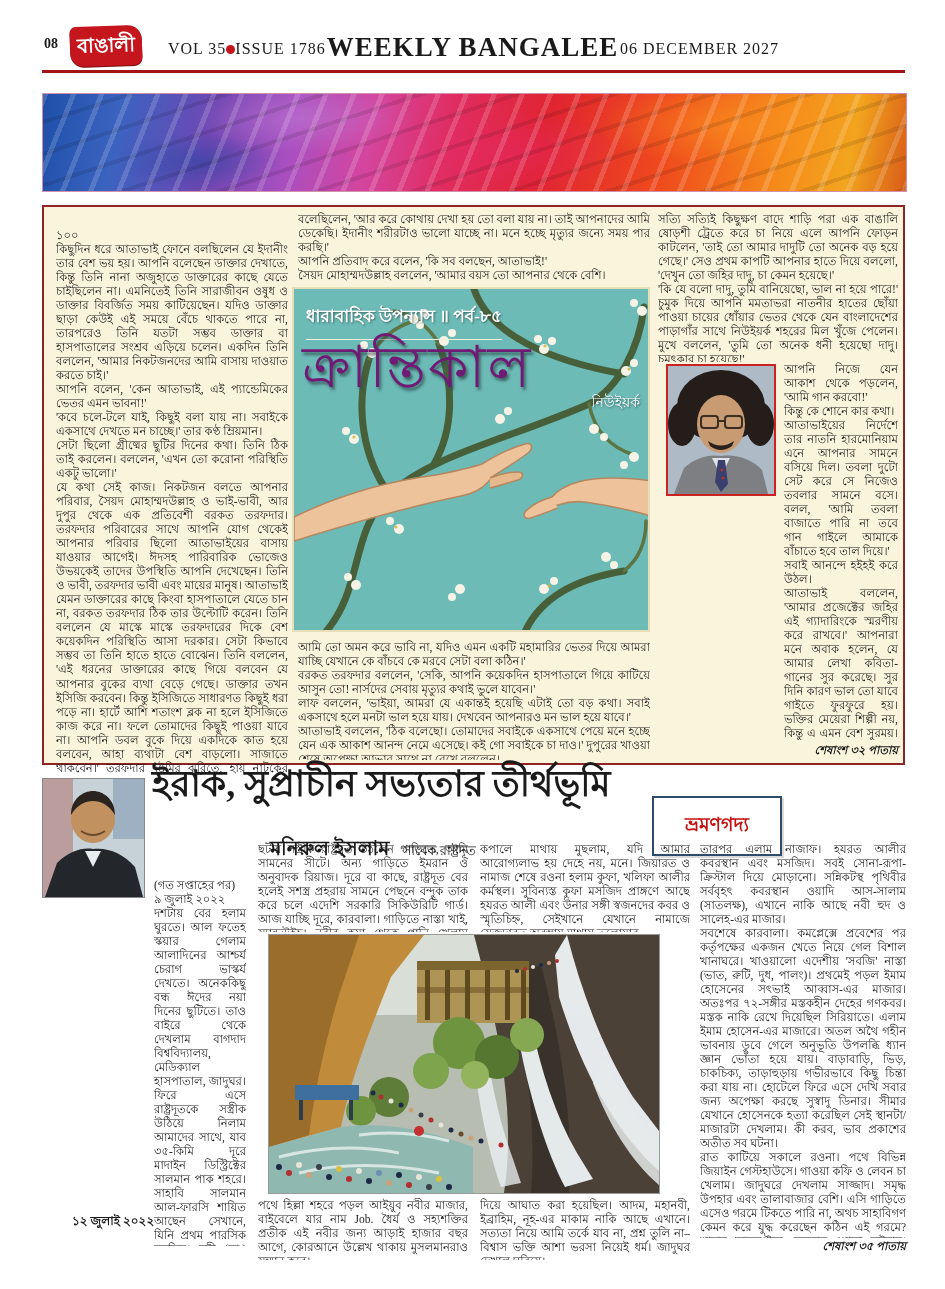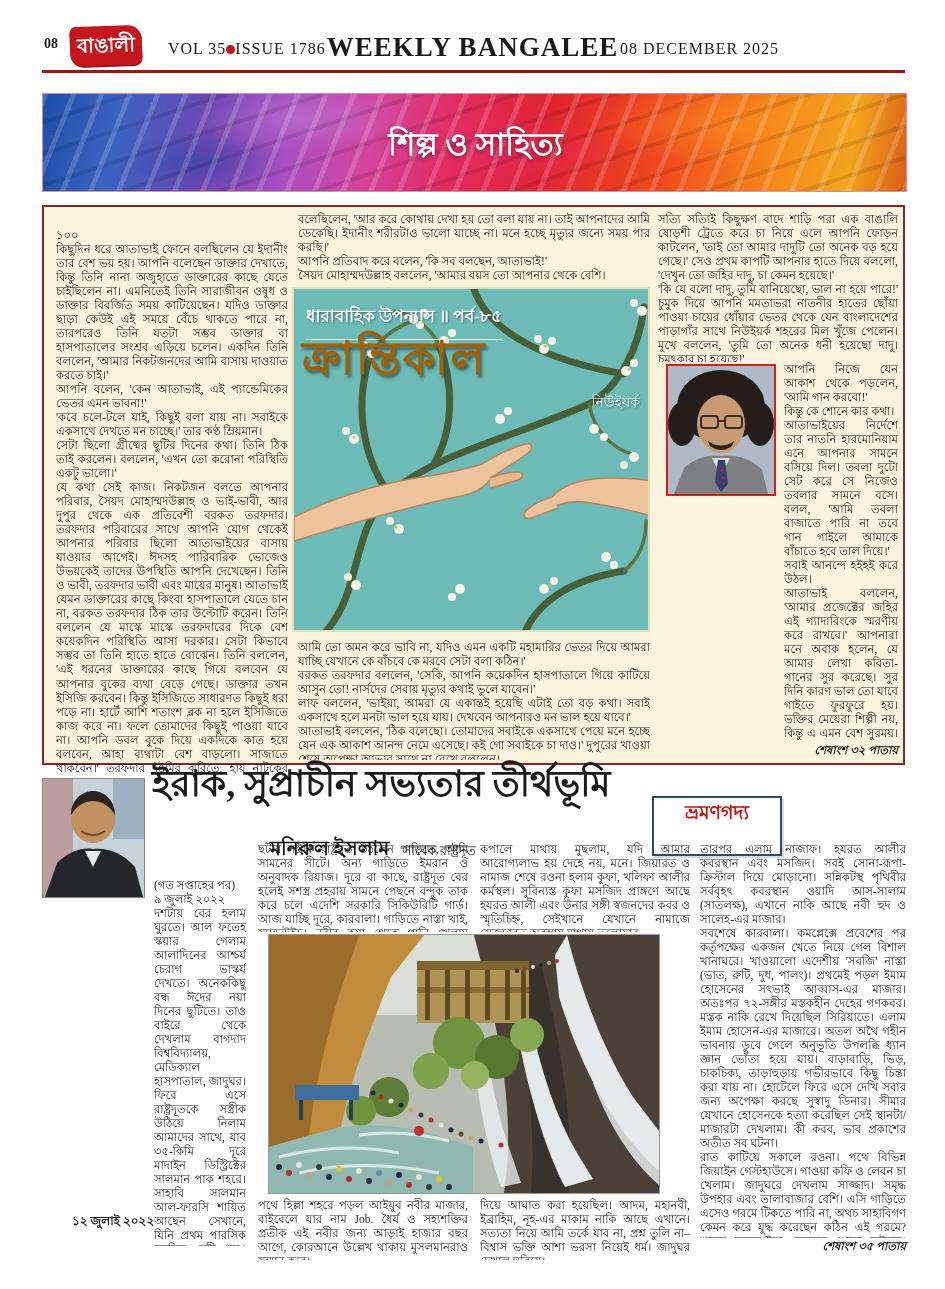--- a/index.html
+++ b/index.html
@@ -26,58 +26,57 @@
       background:repeating-linear-gradient(112deg, rgba(255,255,255,.16) 0 5px, rgba(255,255,255,0) 5px 26px),
                  repeating-linear-gradient(-18deg, rgba(0,0,0,.10) 0 4px, rgba(0,0,0,0) 4px 30px);}
   .banner-title{position:absolute;left:40%;top:26px;color:#fff;font-size:31px;font-weight:bold;
       text-shadow:0 2px 4px rgba(60,0,30,.45);}
   
   .novelbox{left:42px;top:205px;width:863px;height:560px;background:#fbf4dc;border:2px solid #8f2424;box-sizing:border-box;}
   .bodytext{font-size:11.5px;line-height:1.22;text-align:justify;white-space:pre-line;overflow:hidden;}
   .art{left:292px;top:287px;width:358px;height:345px;border:2px solid #e6ddb9;box-sizing:border-box;background:#67b8b3;overflow:hidden;}
   .art-kicker{position:absolute;left:14px;top:16px;color:#fff;font-size:17px;font-weight:bold;border-bottom:1px solid #f2efe2;
       text-shadow:1px 1px 2px rgba(40,70,70,.7);padding-bottom:8px;}
-  .art-title{position:absolute;left:10px;top:36px;color:#a16207;font-size:46px;font-weight:bold;letter-spacing:2px;
+  .art-title{position:absolute;left:10px;top:36px;color:#701a75;font-size:58px;font-weight:normal;letter-spacing:2px;
       text-shadow:2px 3px 3px rgba(50,80,80,.8);}
   .art-author{position:absolute;right:16px;top:96px;text-align:right;color:#fff;text-shadow:1px 1px 2px rgba(40,70,70,.8);}
   .art-author .nm{font-size:21px;font-weight:bold;}
   .art-author .loc{font-size:14px;margin-top:6px;}
   .portrait{left:666px;top:364px;width:110px;height:132px;border:2px solid #cc2222;box-sizing:border-box;overflow:hidden;background:#b8c4cd;}
   .floatbox{float:left;width:118px;height:142px;margin:2px 8px 2px 0;}
   .contnote{font-size:11.5px;font-style:italic;font-weight:bold;text-align:right;}
   
   .tr-photo{left:42px;top:778px;width:103px;height:120px;border:1px solid #888;box-sizing:border-box;overflow:hidden;}
   .tr-headline{left:152px;top:766px;width:580px;font-size:36px;font-weight:bold;line-height:1.05;}
   .tr-byline{left:270px;top:833px;font-size:13px;text-align:center;}
   .tr-byline .nm{font-size:20px;font-weight:bold;margin-right:10px;}
-  .tagbox{left:652px;top:796px;width:126px;height:56px;border:2px solid #2e4b6e;background:#fff;display:flex;align-items:flex-start;justify-content:center;box-shadow:2px 2px 0 rgba(0,0,0,.15);}
+  .tagbox{left:652px;top:796px;width:126px;height:56px;border:2px solid #2e4b6e;background:#fff;display:flex;align-items:center;justify-content:center;box-shadow:2px 2px 0 rgba(0,0,0,.15);}
   .tagbox span{color:#c41212;font-size:19px;font-weight:bold;}
   .waterfall{left:268px;top:934px;width:392px;height:260px;overflow:hidden;border:1px solid #999;box-sizing:border-box;}
   .datefoot{font-size:12px;font-weight:bold;}
   .spacer-float{float:left;width:112px;height:58px;}
 </style>
 </head>
 <body>
 
 <div class="abs pagenum" style="left:44px;top:36px;">08</div>
 <div class="abs logo" style="left:70px;top:26px;width:72px;height:40px;">
   <span>বাঙালী</span>
 </div>
 <div class="abs volissue" style="left:168px;top:40px;">
   <span>VOL 35</span>
   <span class="reddot"></span>
   <span>ISSUE 1786</span>
 </div>
 <div class="abs masthead" style="top:32px;">WEEKLY BANGALEE</div>
-<div class="abs hdate" style="left:620px;top:40px;">08 DECEMBER 2025</div>
+<div class="abs hdate" style="left:620px;top:40px;">06 DECEMBER 2027</div>
 <div class="abs redrule" style="left:42px;top:70px;width:863px;"></div>
 
 <div class="abs banner">
   <div class="strokes"></div>
-  <div class="banner-title">শিল্প ও সাহিত্য</div>
 </div>
 
 <div class="abs novelbox"></div>
 
 <div class="abs bodytext" style="left:56px;top:228px;width:232px;height:546px;">১০০
 কিছুদিন ধরে আতাভাই ফোনে বলছিলেন যে ইদানীং তার বেশ ভয় হয়। আপনি বলেছেন ডাক্তার দেখাতে, কিন্তু তিনি নানা অজুহাতে ডাক্তারের কাছে যেতে চাইছিলেন না। এমনিতেই তিনি সারাজীবন ওষুধ ও ডাক্তার বিবর্জিত সময় কাটিয়েছেন। যদিও ডাক্তার ছাড়া কেউই এই সময়ে বেঁচে থাকতে পারে না, তারপরেও তিনি যতটা সম্ভব ডাক্তার বা হাসপাতালের সংশ্রব এড়িয়ে চলেন। একদিন তিনি বললেন, 'আমার নিকটজনদের আমি বাসায় দাওয়াত করতে চাই।'
 আপনি বলেন, 'কেন আতাভাই, এই প্যান্ডেমিকের ভেতর এমন ভাবনা!'
 'কবে চলে-টলে যাই, কিছুই বলা যায় না। সবাইকে একসাথে দেখতে মন চাচ্ছে।' তার কণ্ঠ ম্রিয়মান।
 সেটা ছিলো গ্রীষ্মের ছুটির দিনের কথা। তিনি ঠিক তাই করলেন। বললেন, 'এখন তো করোনা পরিস্থিতি একটু ভালো।'
 যে কথা সেই কাজ। নিকটজন বলতে আপনার পরিবার, সৈয়দ মোহাম্মদউল্লাহ ও ভাই-ভাবী, আর দুপুর থেকে এক প্রতিবেশী বরকত তরফদার। তরফদার পরিবারের সাথে আপনি যোগ থেকেই আপনার পরিবার ছিলো আতাভাইয়ের বাসায় যাওয়ার আগেই। ঈদসহ পারিবারিক ভোজেও উভয়কেই তাদের উপস্থিতি আপনি দেখেছেন। তিনি ও ভাবী, তরফদার ভাবী এবং মায়ের মানুষ। আতাভাই যেমন ডাক্তারের কাছে কিংবা হাসপাতালে যেতে চান না, বরকত তরফদার ঠিক তার উল্টোটি করেন। তিনি বললেন যে মাস্কে মাস্কে তরফদারের দিকে বেশ কয়েকদিন পরিস্থিতি আসা দরকার। সেটা কিভাবে সম্ভব তা তিনি হাতে হাতে বোঝেন। তিনি বললেন, 'এই ধরনের ডাক্তারের কাছে গিয়ে বলবেন যে আপনার বুকের ব্যথা বেড়ে গেছে। ডাক্তার তখন ইসিজি করবেন। কিন্তু ইসিজিতে সাধারণত কিছুই ধরা পড়ে না। হার্টে আশি শতাংশ ব্লক না হলে ইসিজিতে কাজ করে না। ফলে তোমাদের কিছুই পাওয়া যাবে না। আপনি ডবল বুকে দিয়ে একদিকে কাত হয়ে বলবেন, আহা ব্যথাটা বেশ বাড়লো। সাজাতে থাকবেন।' তরফদার দুষ্টুমির ঝুরিতে, হায় নাটকের ভেতর দিয়ে বললেন 'ডাক্তার এবং ডাক্তারের বিধান আপনাকে তখন হাসপাতালে ভর্তি করতে বাধ্য হবেন।' ইতিমধ্যে তিনি মৃদু হেসে আনন্দে ফোকলা একটি হাসি দিলেন, 'আর তখনই ট্যুরিয়ে, আপনি এক সপ্তাহ নার্সদের সেবা যত্ন নিয়ে আবার ফিরবেন। আমেরিকা ফাইভস্টার হোটেলের খাবার হবে।'

